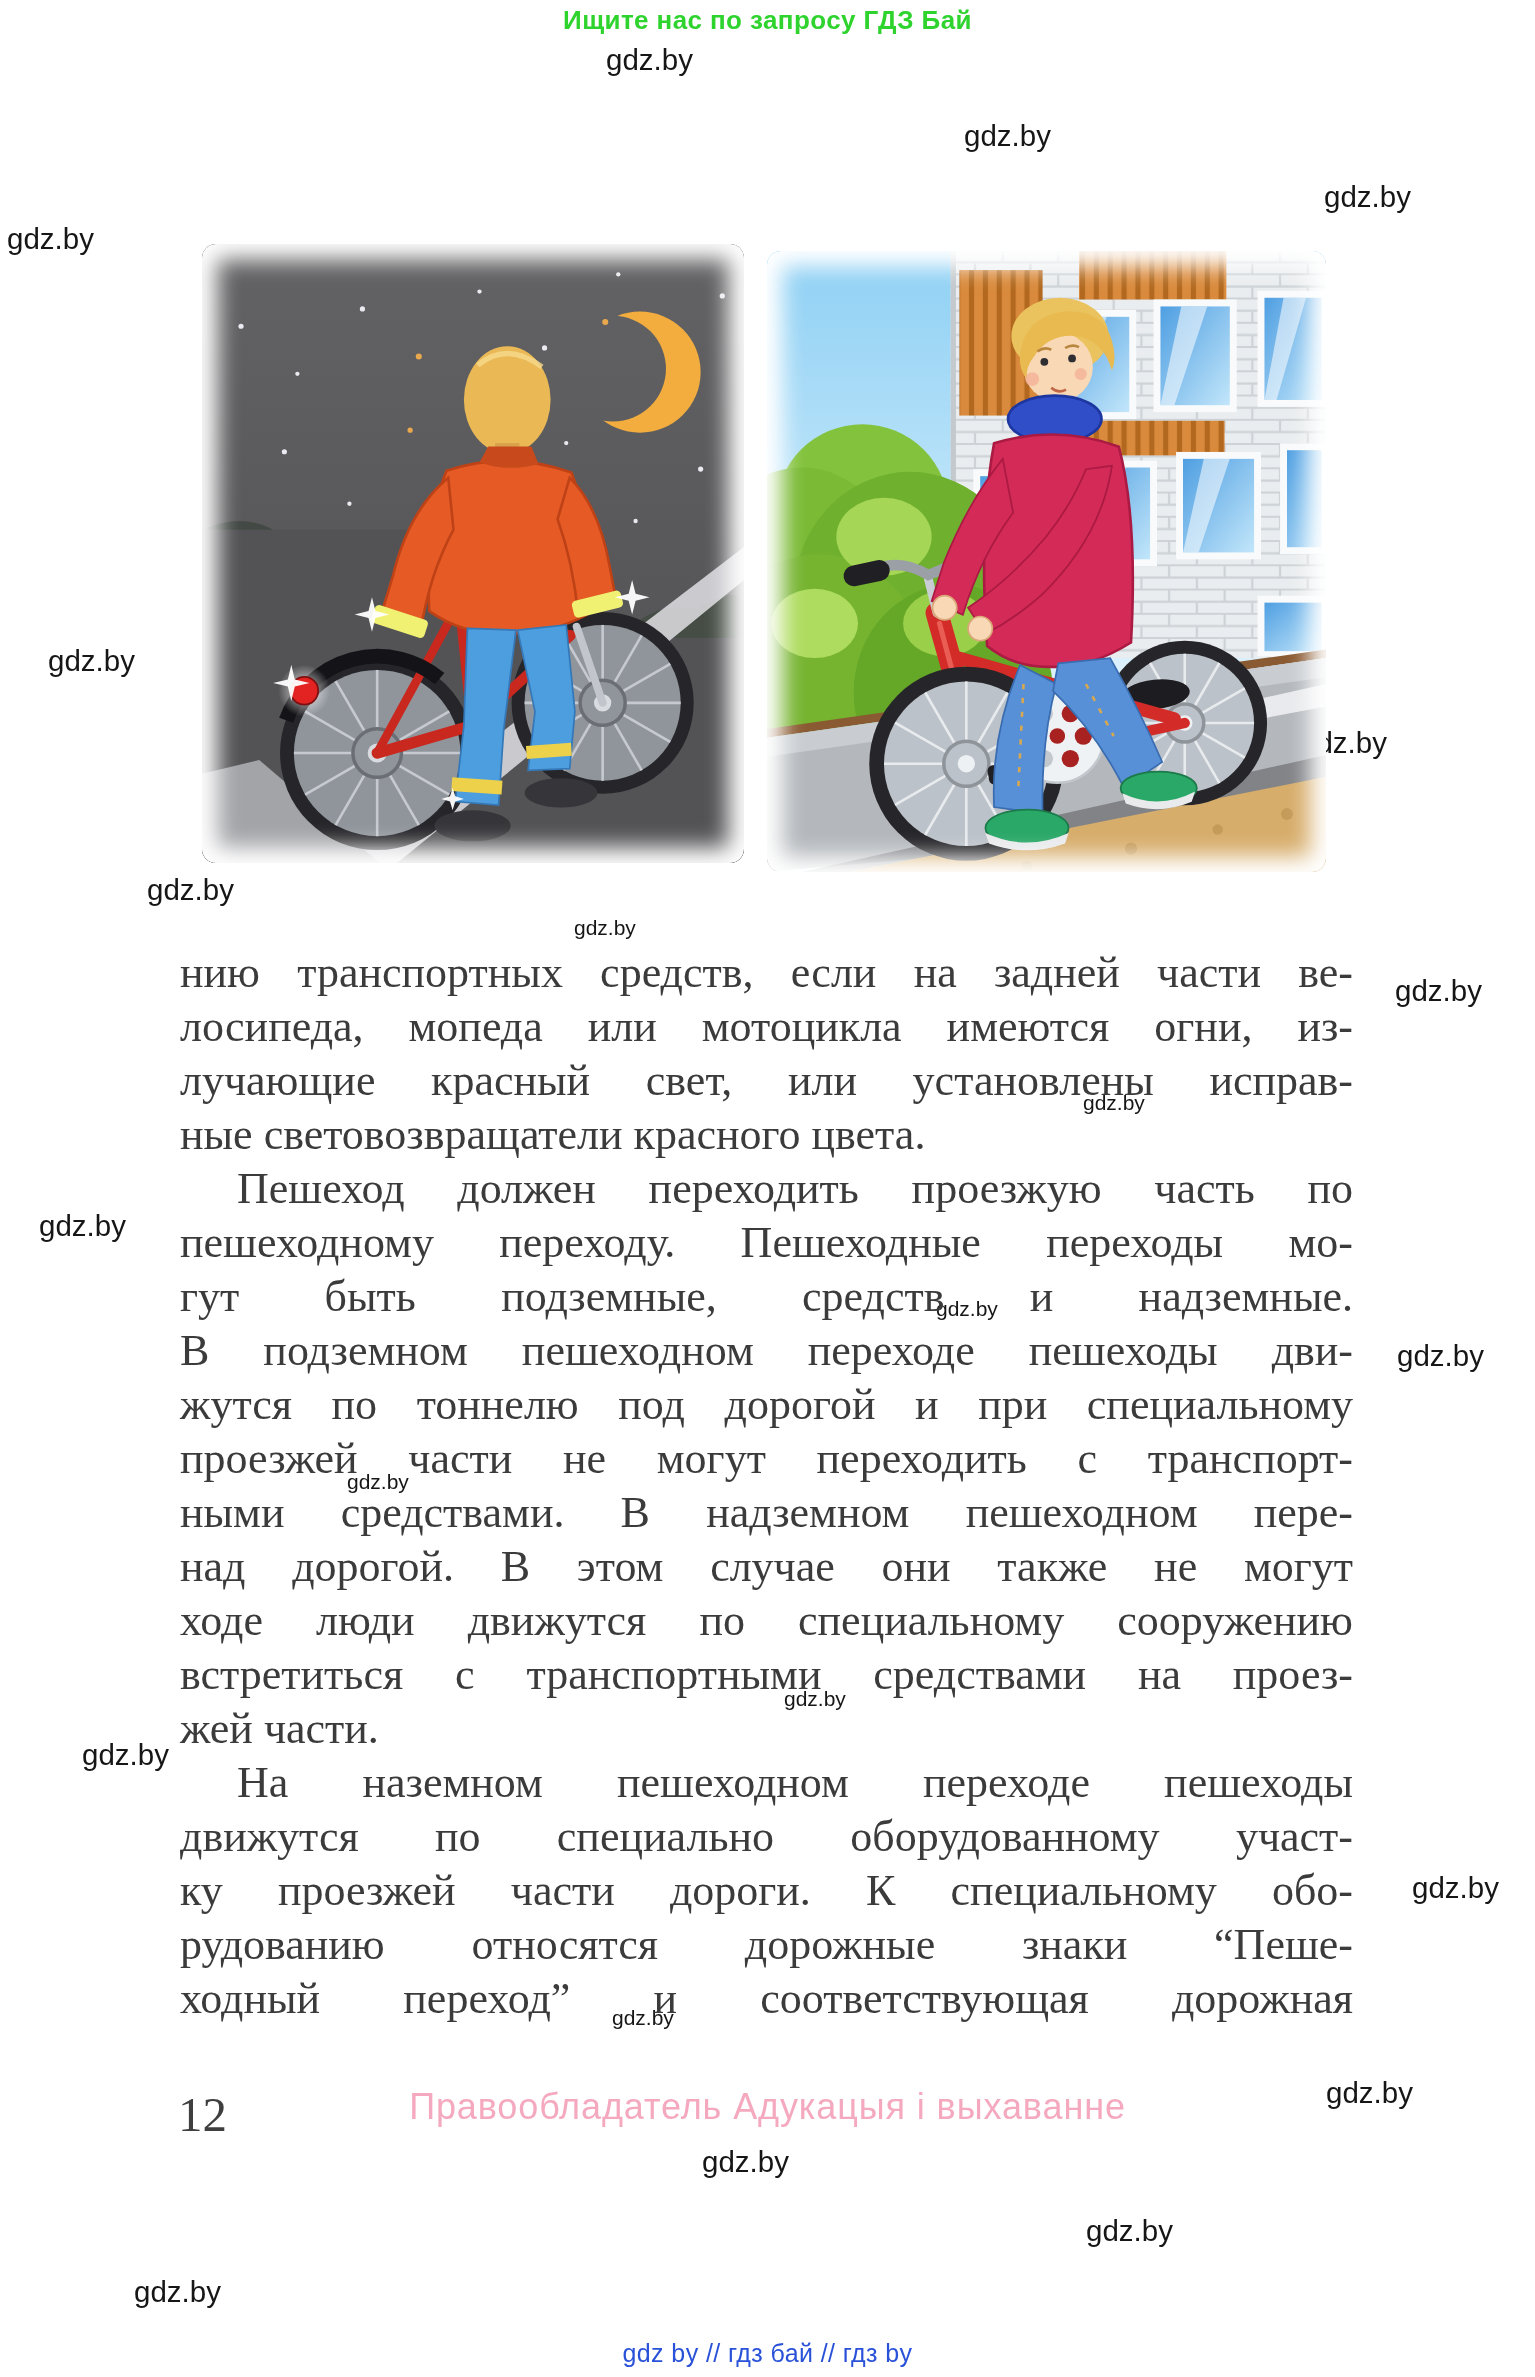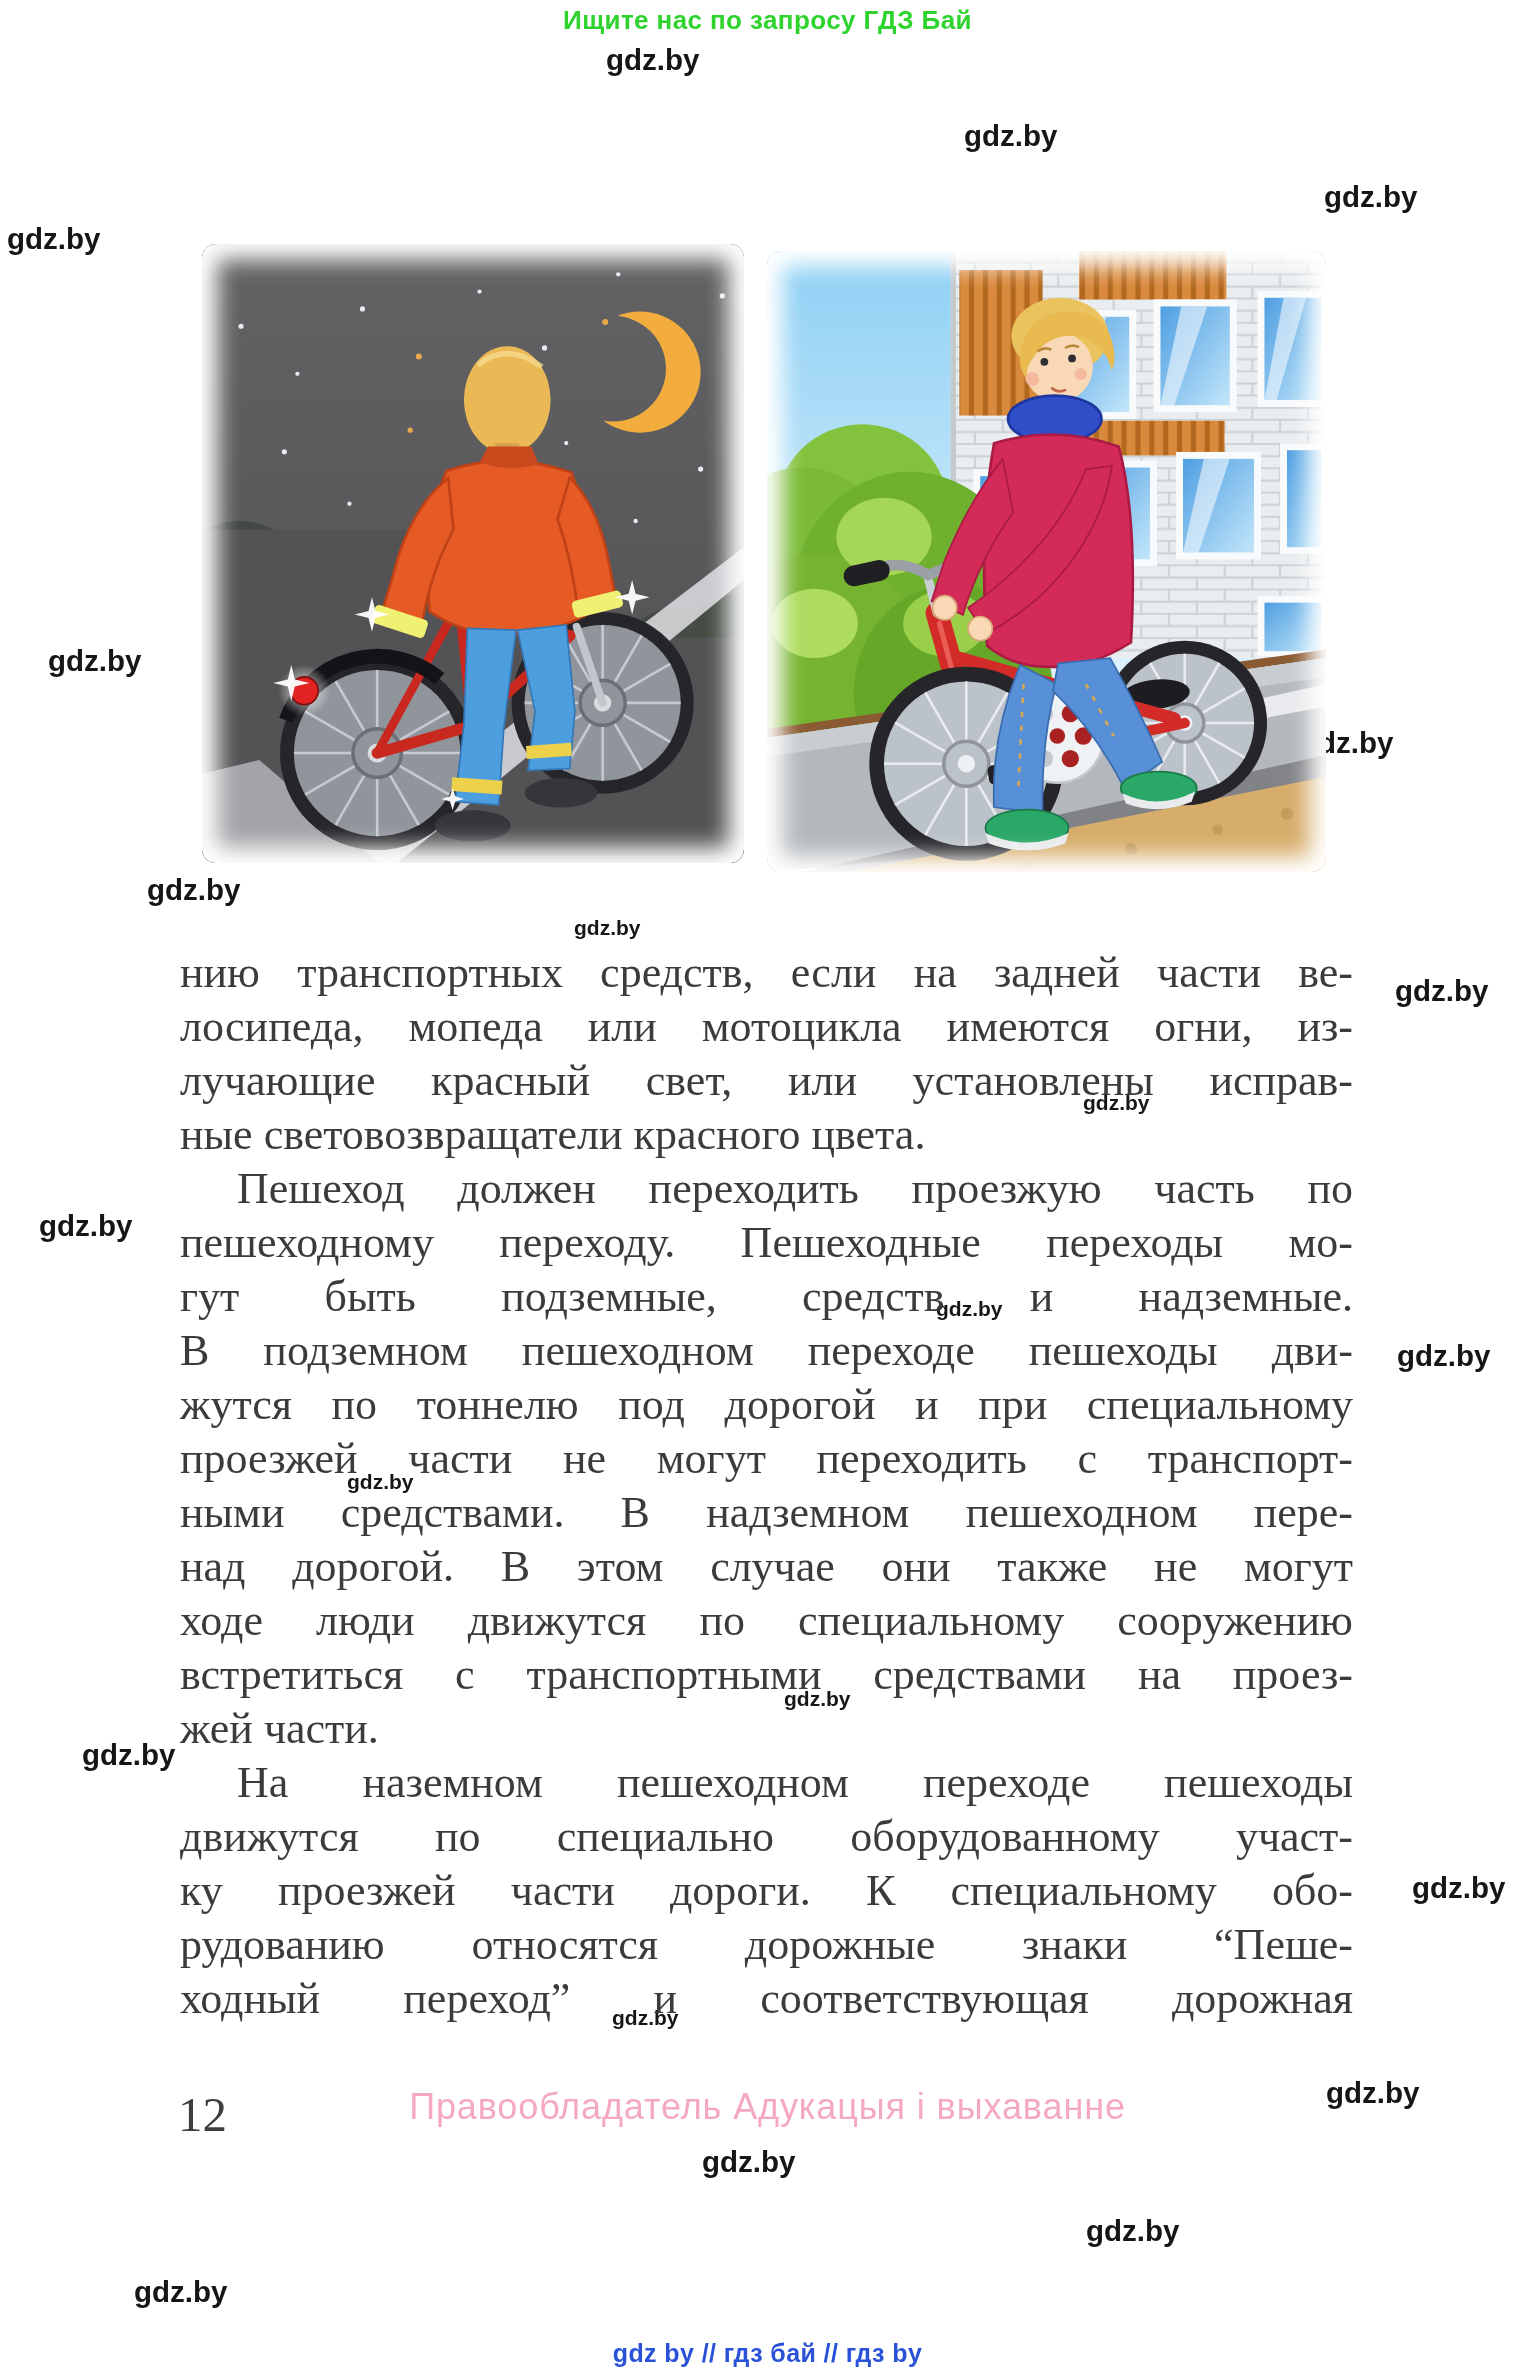--- a/index.html
+++ b/index.html
@@ -10,21 +10,21 @@
   }
   
   .promo{
     position:absolute;top:5.2px;left:0;width:100%;text-align:center;
     font-size:26px;font-weight:700;color:var(--promo,#2ed32e);
     letter-spacing:0.4px;
   }
   
   .wm{
     position:absolute;color:var(--wm,#161616);font-family:"Liberation Sans",sans-serif;
-    font-weight:700;white-space:nowrap;line-height:1;text-align:center;
+    font-weight:400;white-space:nowrap;line-height:1;text-align:center;
   }
   .wm-lg{font-size:29.5px;}
   .wm-sm{font-size:21px;}
   
   .illu{position:absolute;border-radius:14px;overflow:hidden;}
   .illu svg{display:block;width:100%;height:100%;}
   .illu::after{
     content:"";position:absolute;inset:0;pointer-events:none;border-radius:14px;
     box-shadow:inset 0 0 22.5px 15.6px #ffffff;
   }
@@ -49,21 +49,20 @@
     font-size:49px;color:#3f3f3f;
   }
   #copyright{
     position:absolute;top:2086px;left:0;width:100%;text-align:center;
     font-size:36px;color:var(--copyright,#f5a9bf);letter-spacing:0.9px;
   }
   #site-links{
     position:absolute;top:2339px;left:0;width:100%;text-align:center;
     font-size:25px;color:var(--links,#2a52d8);letter-spacing:0.4px;
     cursor:pointer;
-    font-weight:bold;
   }
 </style>
 </head>
 <body>
 
 <div id="page">
 
   <div class="promo">Ищите нас по запросу ГДЗ Бай</div>
 
   <div id="wm-layer">

